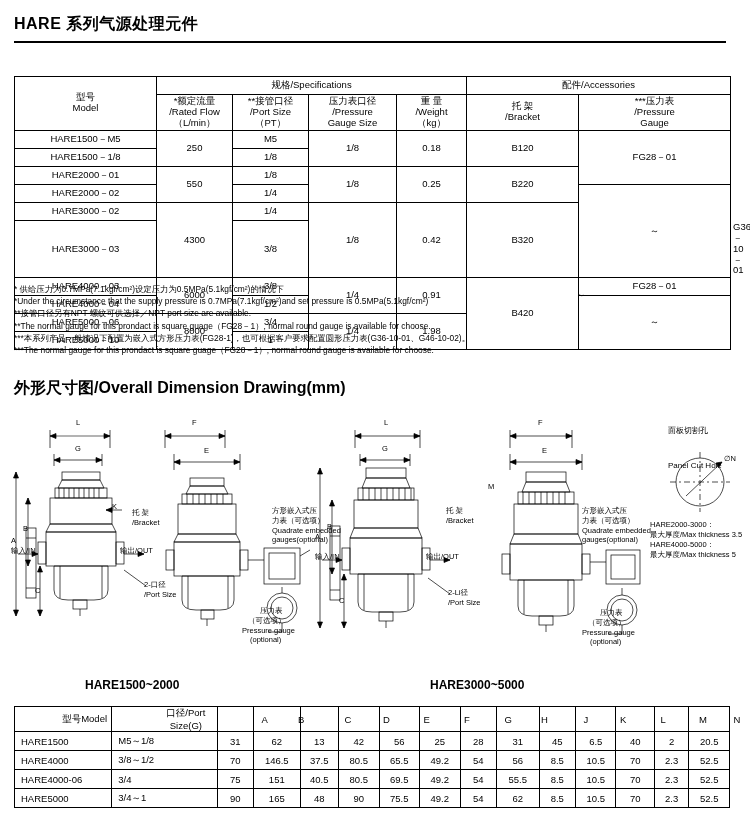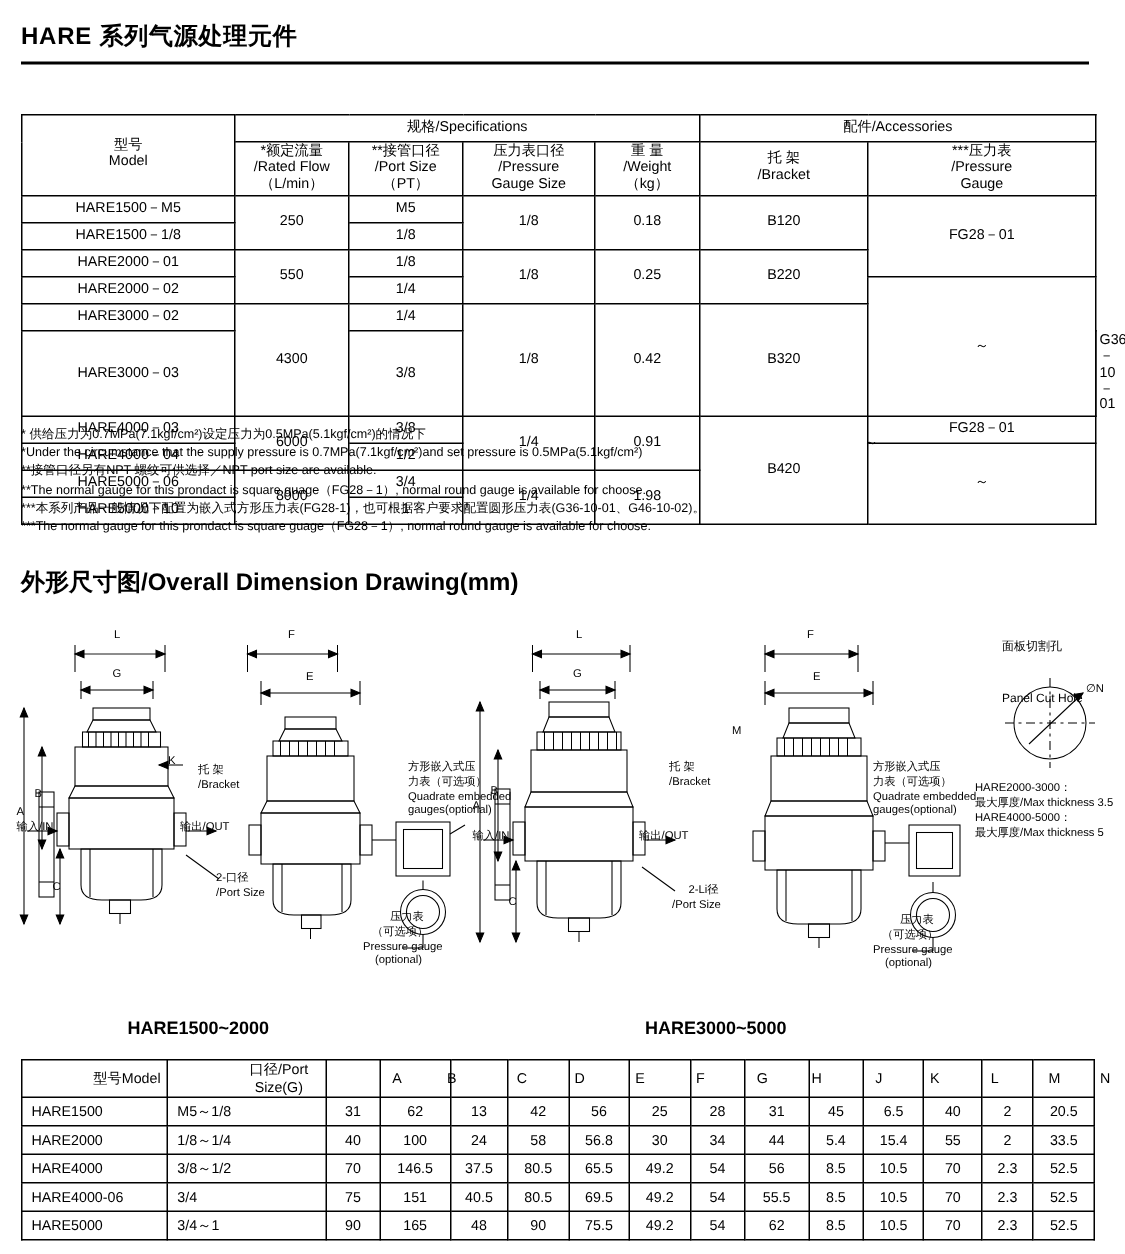--- a/index.html
+++ b/index.html
@@ -482,21 +482,21 @@
     <div class="lbl" style="left:372px;top:34px;">G</div>
     <div class="lbl" style="left:532px;top:36px;">E</div>
     <div class="lbl" style="left:478px;top:72px;">M</div>
     <div class="lbl" style="left:305px;top:122px;">A</div>
     <div class="lbl" style="left:317px;top:112px;">B</div>
     <div class="lbl" style="left:329px;top:186px;">C</div>
     <div class="lbl cn" style="left:436px;top:96px;">托 架</div>
     <div class="lbl" style="left:436px;top:106px;">/Bracket</div>
     <div class="lbl cn" style="left:305px;top:142px;">输入/IN</div>
     <div class="lbl cn" style="left:416px;top:142px;">输出/OUT</div>
-    <div class="lbl cn" style="left:449px;top:178px;">2-Li径</div>
+    <div class="lbl cn" style="left:438px;top:178px;">2-Li径</div>
     <div class="lbl" style="left:438px;top:188px;">/Port Size</div>
     <div class="lbl cn" style="left:572px;top:96px;">方形嵌入式压</div>
     <div class="lbl cn" style="left:572px;top:106px;">力表（可选项）</div>
     <div class="lbl" style="left:572px;top:116px;">Quadrate embedded</div>
     <div class="lbl" style="left:572px;top:125px;">gauges(optional)</div>
     <div class="lbl cn" style="left:590px;top:198px;">压力表</div>
     <div class="lbl cn" style="left:578px;top:208px;">（可选项）</div>
     <div class="lbl" style="left:572px;top:218px;">Pressure gauge</div>
     <div class="lbl" style="left:580px;top:227px;">(optional)</div>
 
@@ -561,37 +561,20 @@
         <td>25</td>
         <td>28</td>
         <td>31</td>
         <td>45</td>
         <td>6.5</td>
         <td>40</td>
         <td>2</td>
         <td>20.5</td>
       </tr>
       <tr>
-        <td class="left">HARE2000</td>
-        <td class="left">1/8～1/4</td>
-        <td>40</td>
-        <td>100</td>
-        <td>24</td>
-        <td>58</td>
-        <td>56.8</td>
-        <td>30</td>
-        <td>34</td>
-        <td>44</td>
-        <td>5.4</td>
-        <td>15.4</td>
-        <td>55</td>
-        <td>2</td>
-        <td>33.5</td>
-      </tr>
-      <tr>
         <td class="left">HARE4000</td>
         <td class="left">3/8～1/2</td>
         <td>70</td>
         <td>146.5</td>
         <td>37.5</td>
         <td>80.5</td>
         <td>65.5</td>
         <td>49.2</td>
         <td>54</td>
         <td>56</td>

